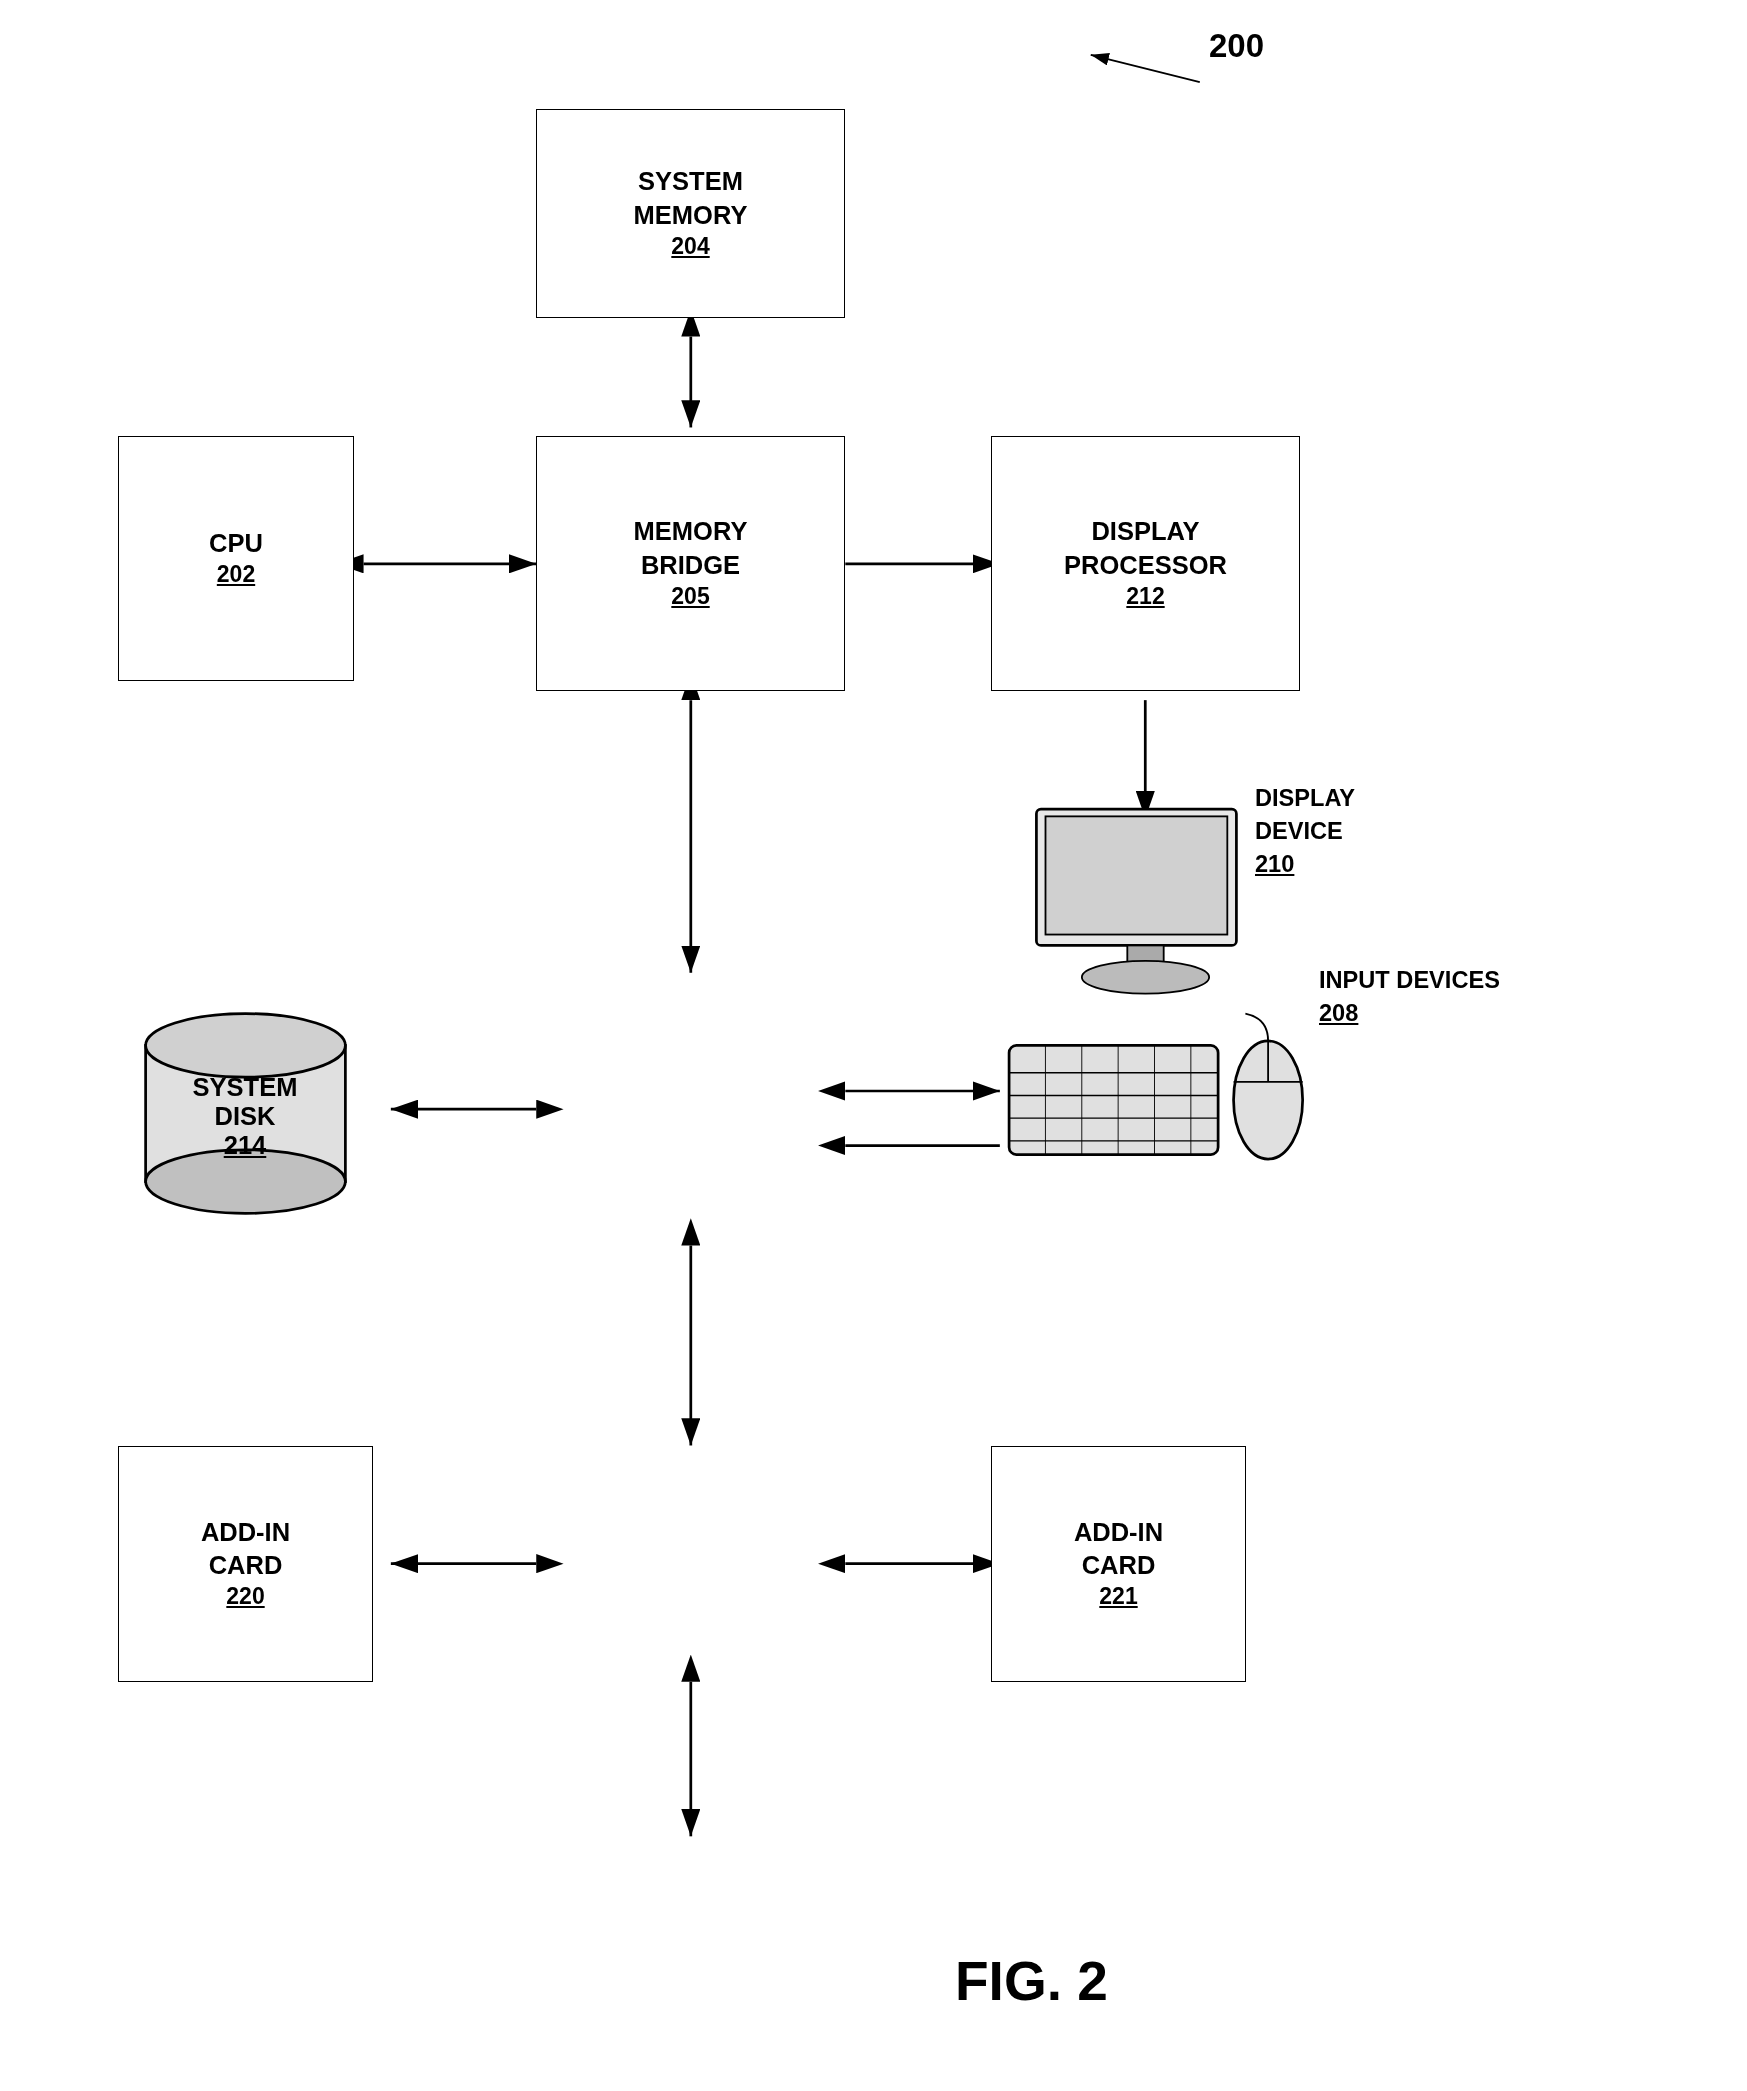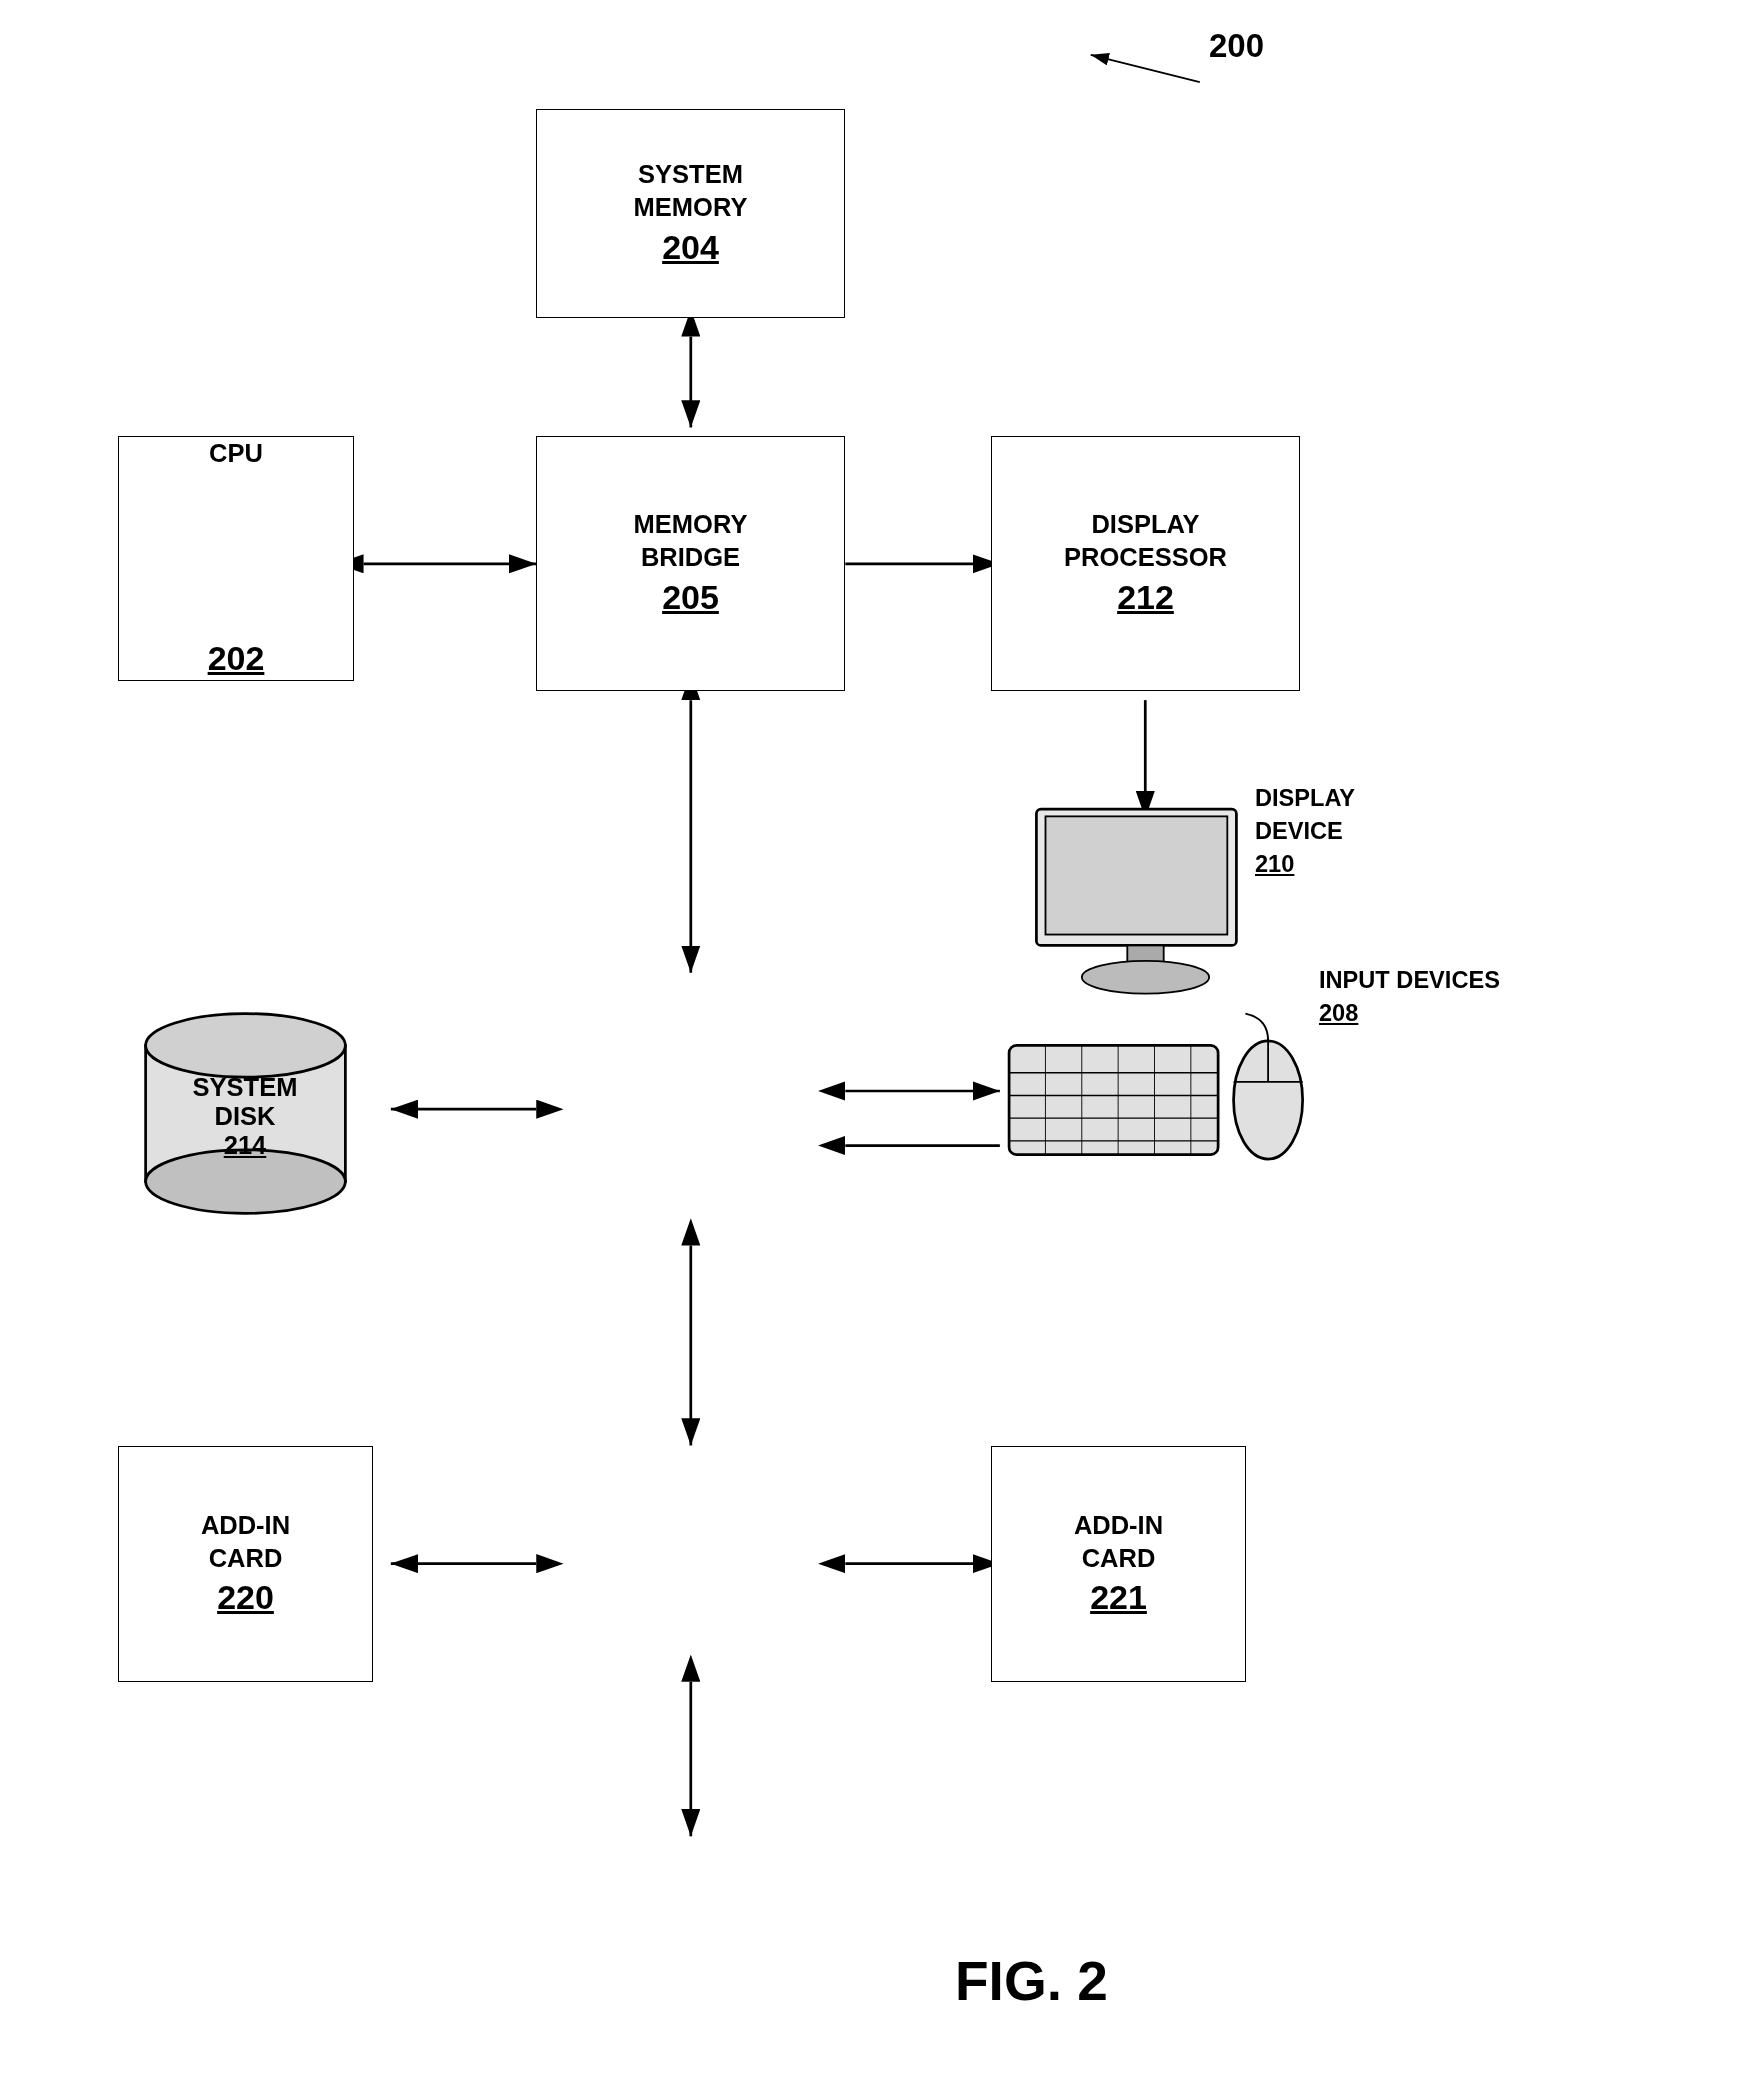--- a/index.html
+++ b/index.html
@@ -33,21 +33,21 @@
       font-weight: bold;
       line-height: 1.3;
     }
 
     .box .label {
       font-size: 25.5px;
       font-weight: bold;
     }
 
     .box .num {
-      font-size: 34px;
+      font-size: 23px;
       font-weight: bold;
       text-decoration: underline;
     }
 
     
     .arrows-svg {
       position: absolute;
       top: 0; left: 0;
       width: 1747px;
       height: 2092px;
@@ -115,21 +115,21 @@
 
   <div class="ref-num" style="top:27px; left:1209px;">
     <span>200</span>
   </div>
 
   <div class="box" style="top:109px; left:536px; width:309px; height:209px;">
     <span class="label">SYSTEM<br>MEMORY</span>
     <span class="num">204</span>
   </div>
 
-  <div class="box" style="top:436px; left:118px; width:236px; height:245px;justify-content:space-between;">
+  <div class="box" style="top:436px; left:118px; width:236px; height:245px;">
     <span class="label">CPU</span>
     <span class="num">202</span>
   </div>
 
   <div class="box" style="top:436px; left:536px; width:309px; height:255px;">
     <span class="label">MEMORY<br>BRIDGE</span>
     <span class="num">205</span>
   </div>
 
   <div class="box" style="top:436px; left:991px; width:309px; height:255px;">

